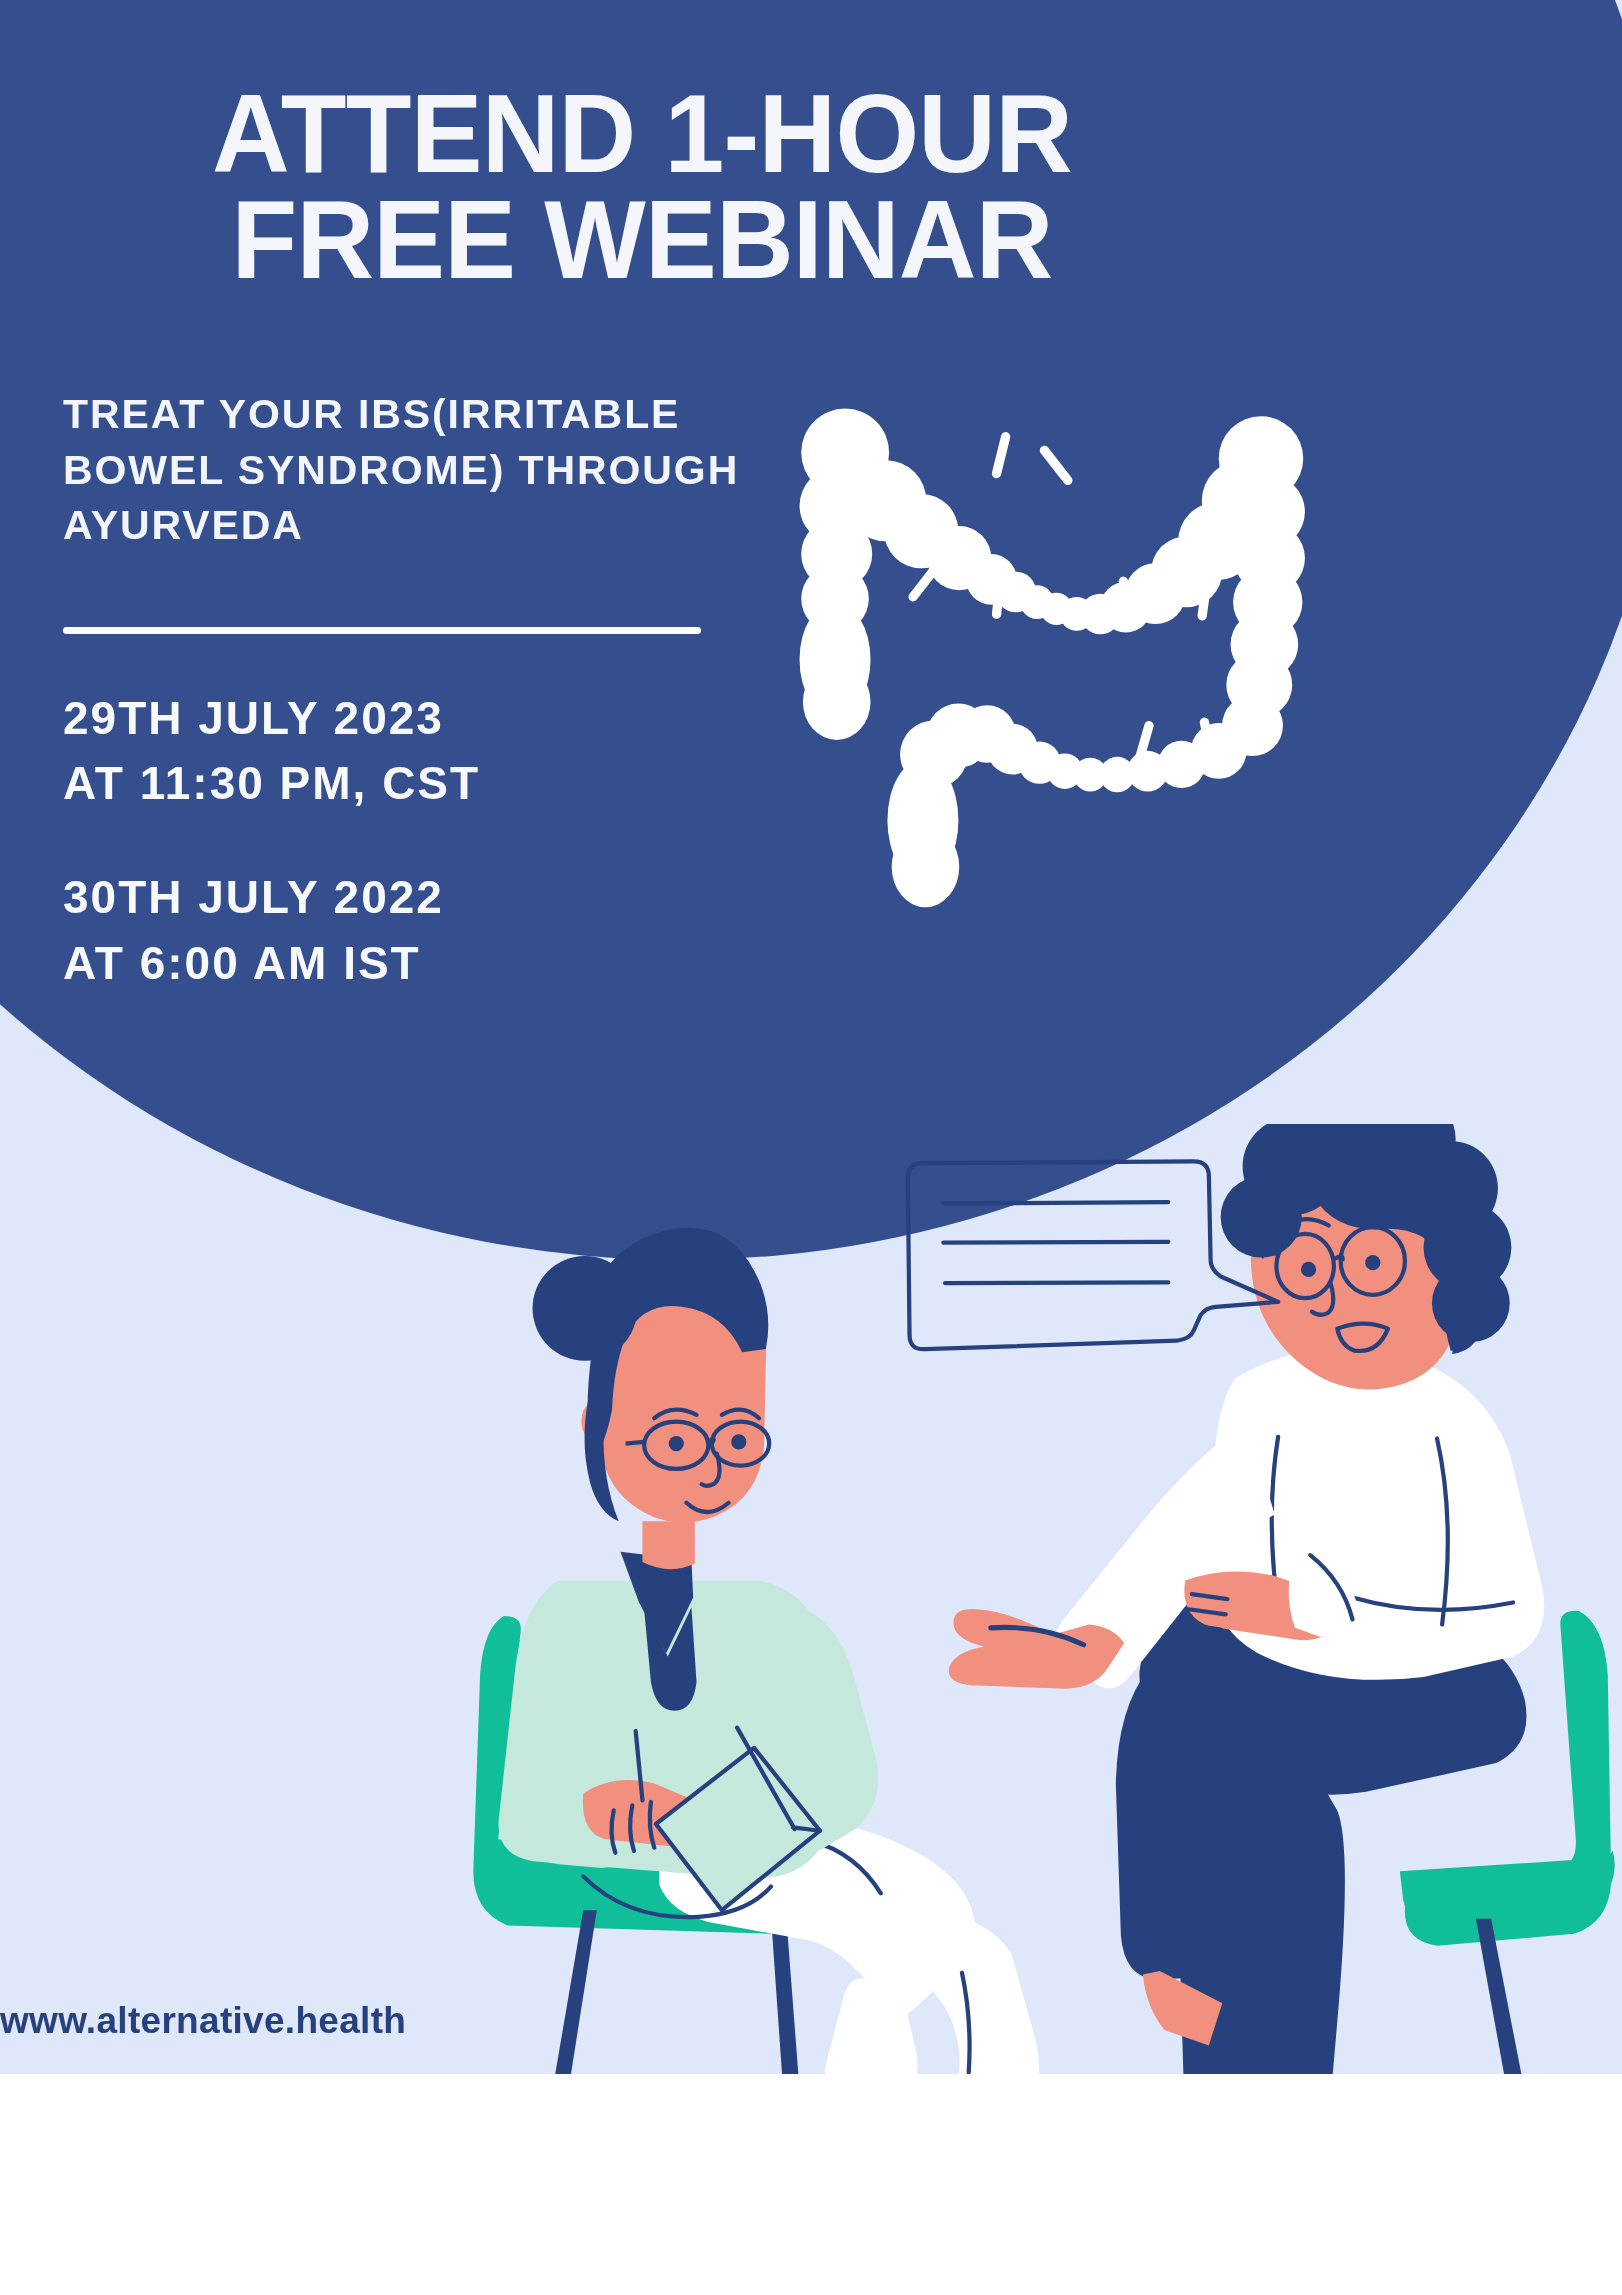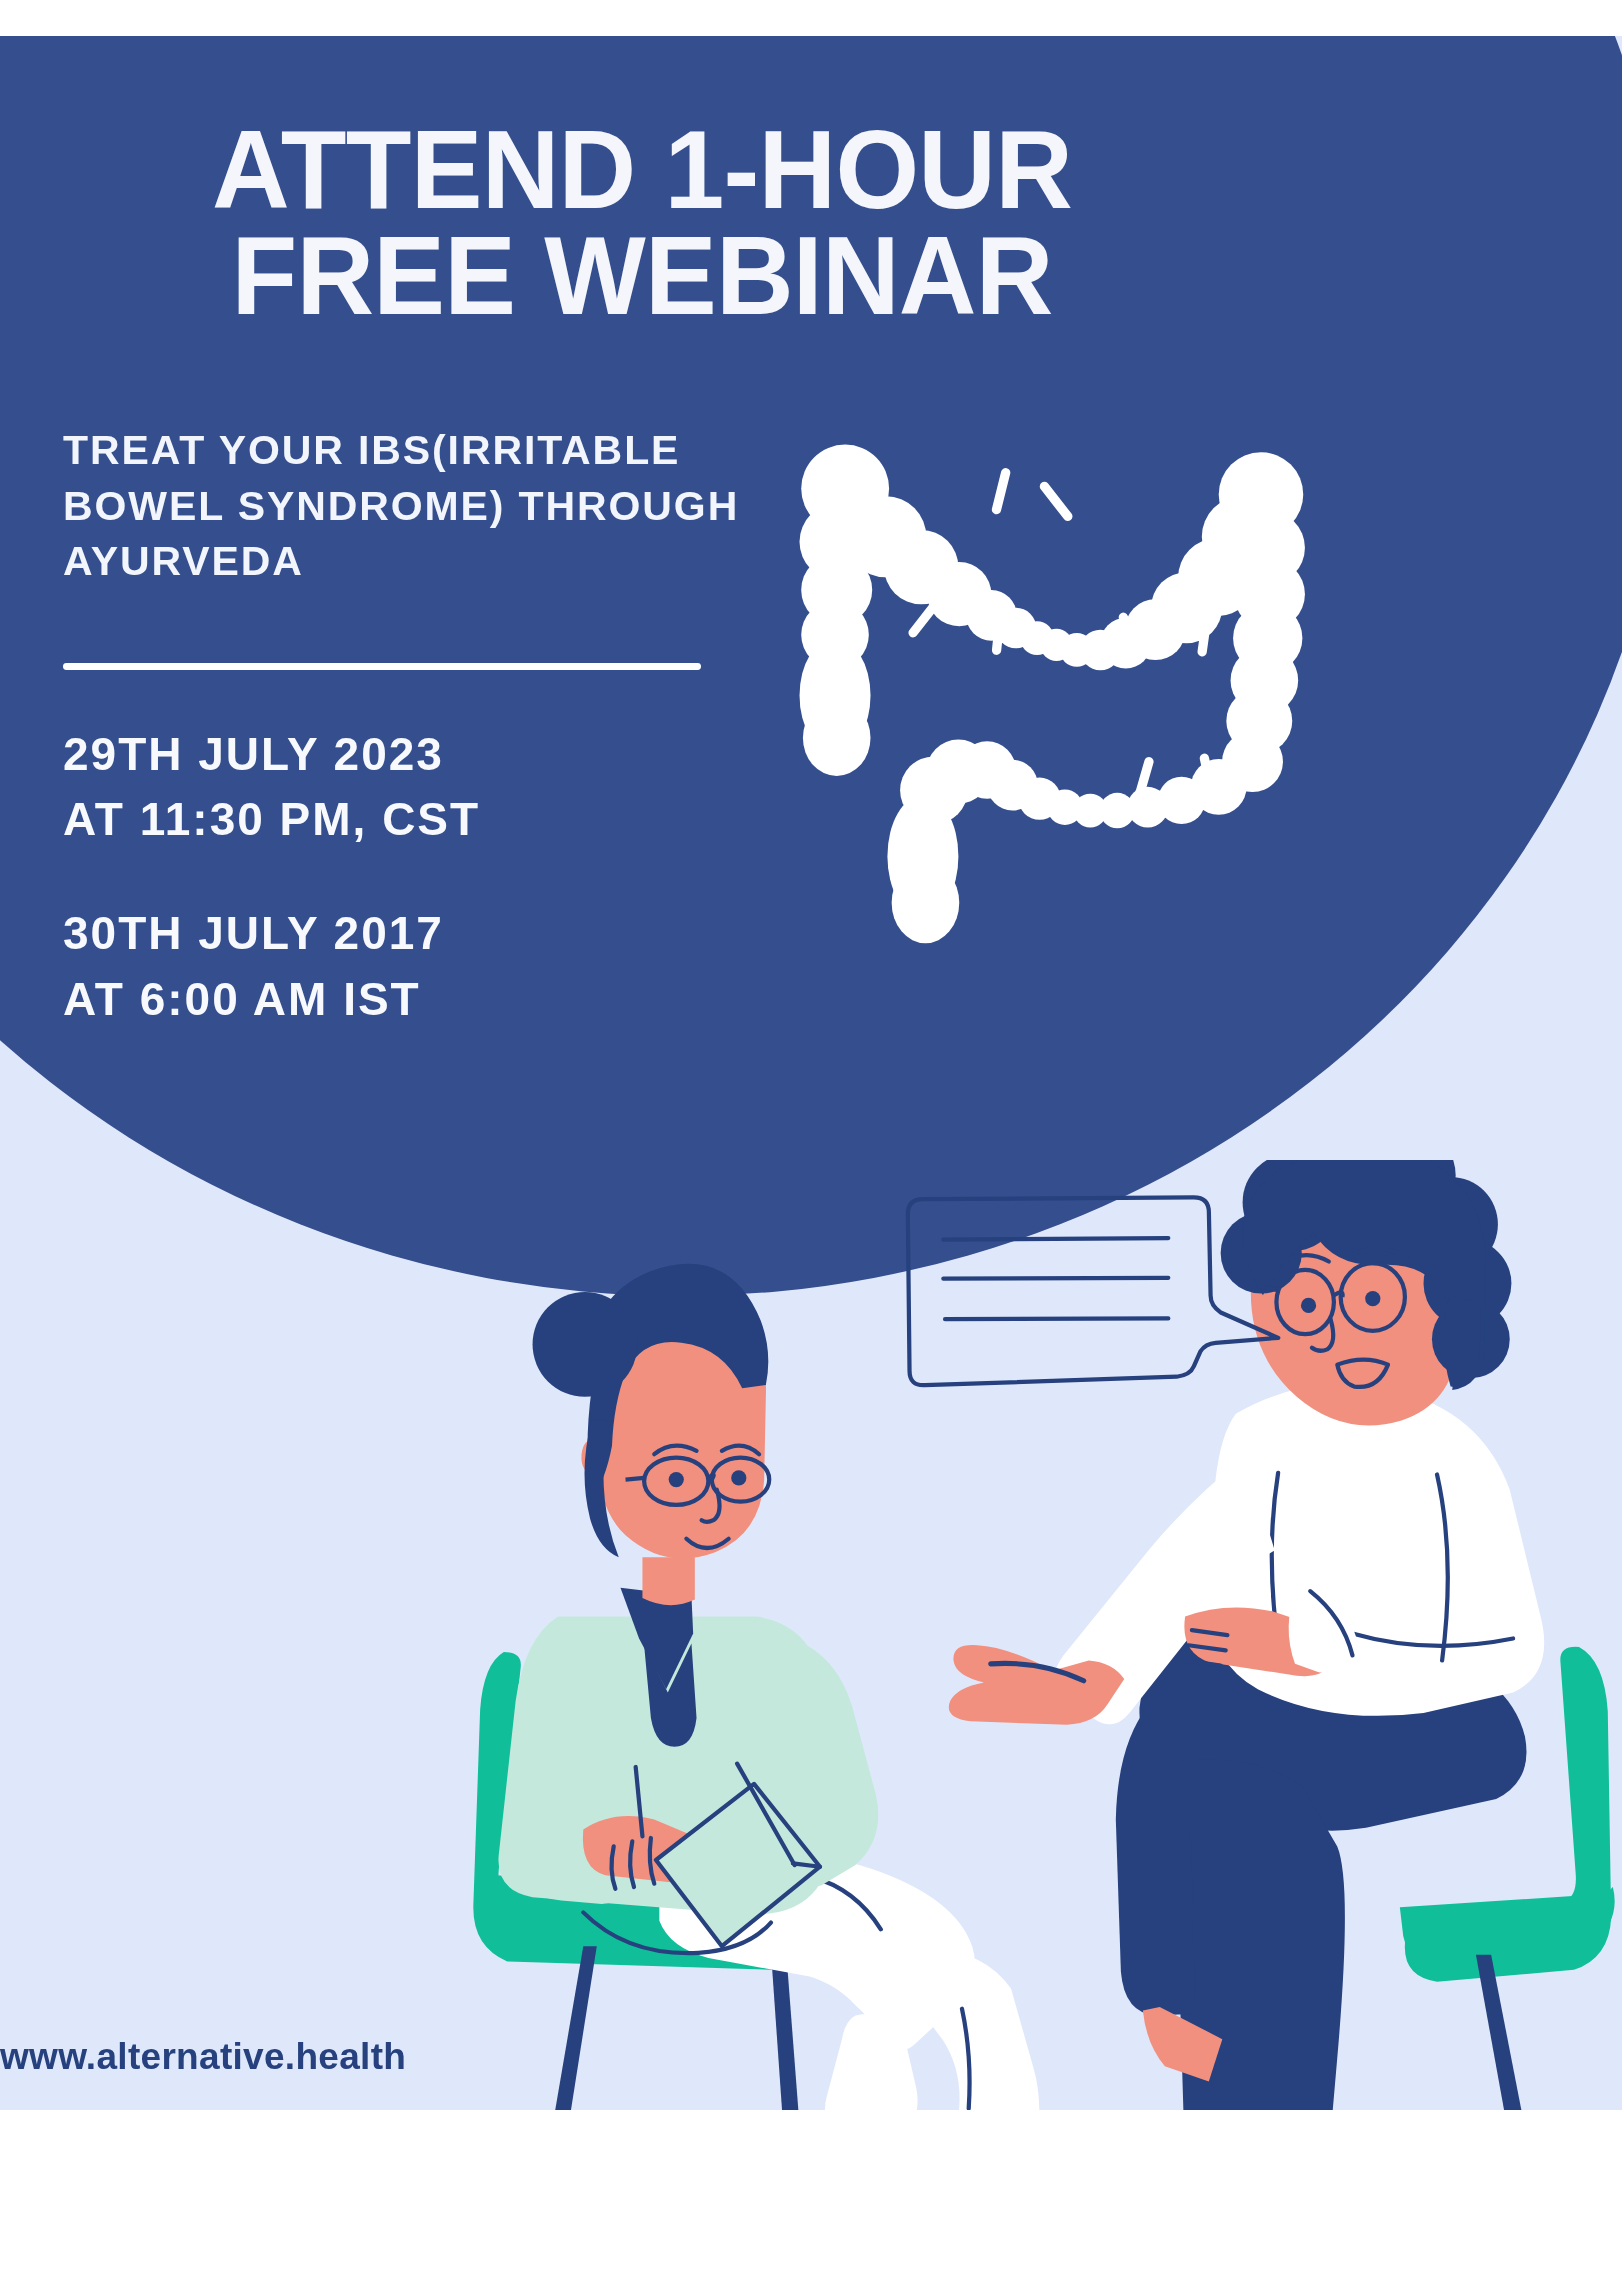--- a/index.html
+++ b/index.html
@@ -9,21 +9,20 @@
   }
   * { box-sizing: border-box; }
 
   .poster {
     position: relative;
     width: 1623px;
     height: 2074px;
     overflow: hidden;
     background: #dfe8fb;
     font-family: "Liberation Sans", sans-serif;
-    margin-top: 36px;
   }
 
   
   .blue-blob {
     position: absolute;
     left: -313px;
     top: -625px;
     width: 1986px;
     height: 1885px;
     background: #354f8e;
@@ -204,21 +203,21 @@
       <span>FREE WEBINAR</span>
     </h1>
     <p class="subtitle">TREAT YOUR IBS(IRRITABLE BOWEL SYNDROME) THROUGH AYURVEDA</p>
     <div class="divider"></div>
     <div class="schedule">
       <div class="sched-group">
         <div class="sched-line">29TH JULY 2023</div>
         <div class="sched-line">AT 11:30 PM, CST</div>
       </div>
       <div class="sched-group">
-        <div class="sched-line">30TH JULY 2017</div>
+        <div class="sched-line">30TH JULY 2022</div>
         <div class="sched-line">AT 6:00 AM IST</div>
       </div>
     </div>
   </div>
 
   <svg class="speech-bubble" viewBox="0 0 460 260" xmlns="http://www.w3.org/2000/svg">
     <path d="M14 24 Q14 6 32 6 L352 4 Q370 4 370 22 L372 120 Q372 132 384 140 L452 170 L378 176 Q366 177 360 186 L352 204 Q348 214 332 216 L34 226 Q16 227 16 209 Z" fill="none" stroke="#26417e" stroke-width="5" stroke-linejoin="round"></path>
     <g stroke="#26417e" stroke-width="5" stroke-linecap="round">
       <line x1="56" y1="54" x2="322" y2="52"></line>
       <line x1="56" y1="100" x2="322" y2="99"></line>

